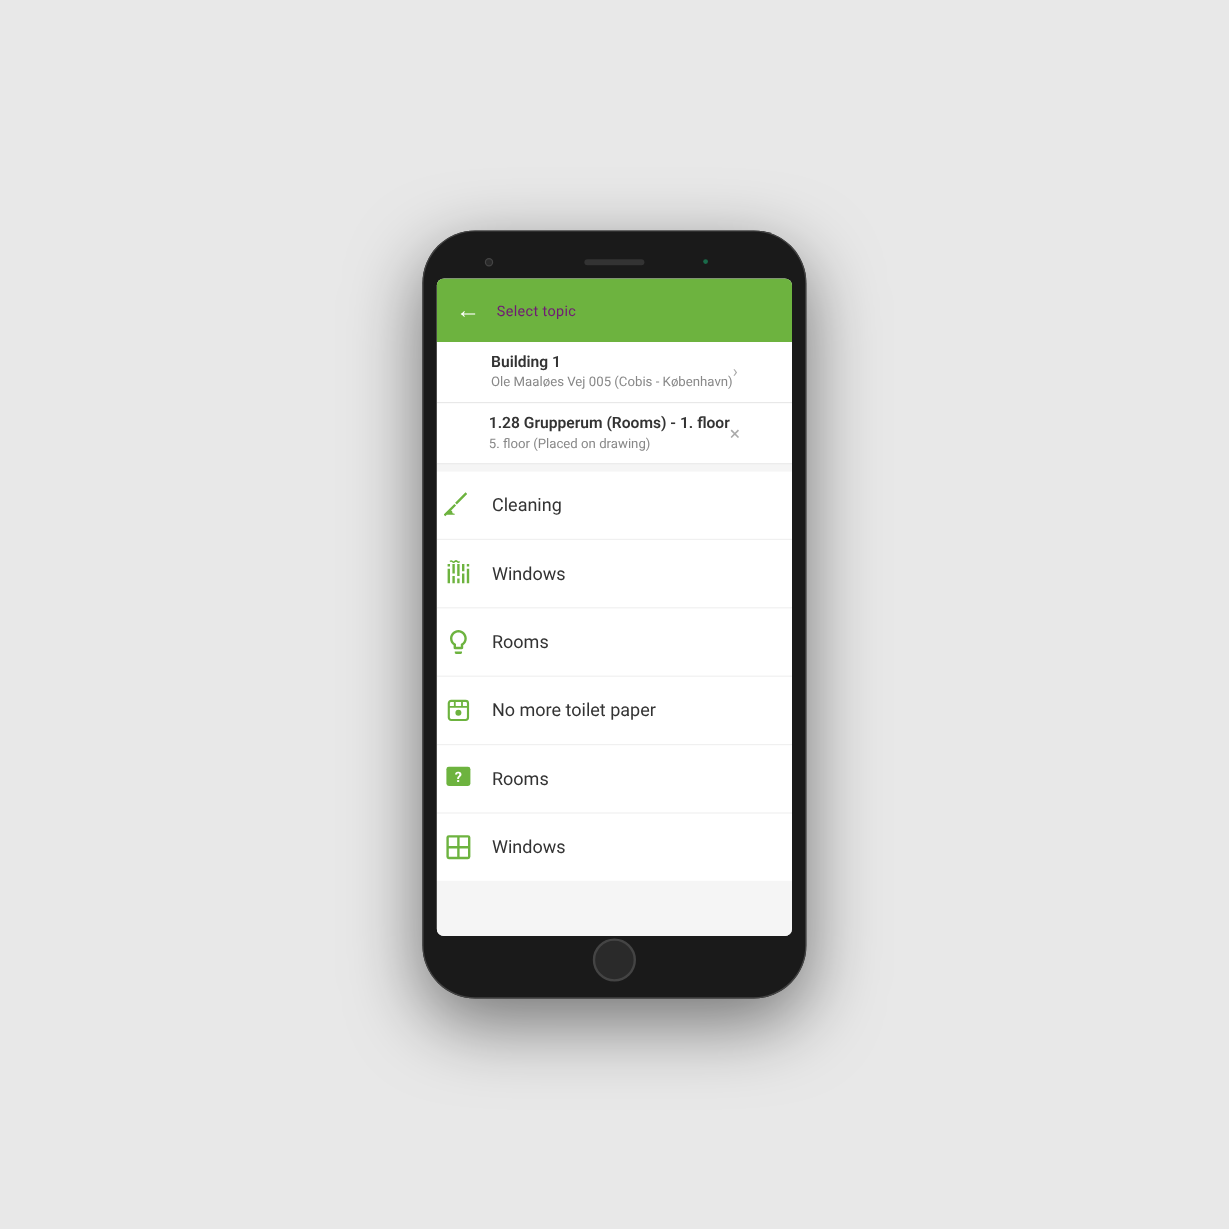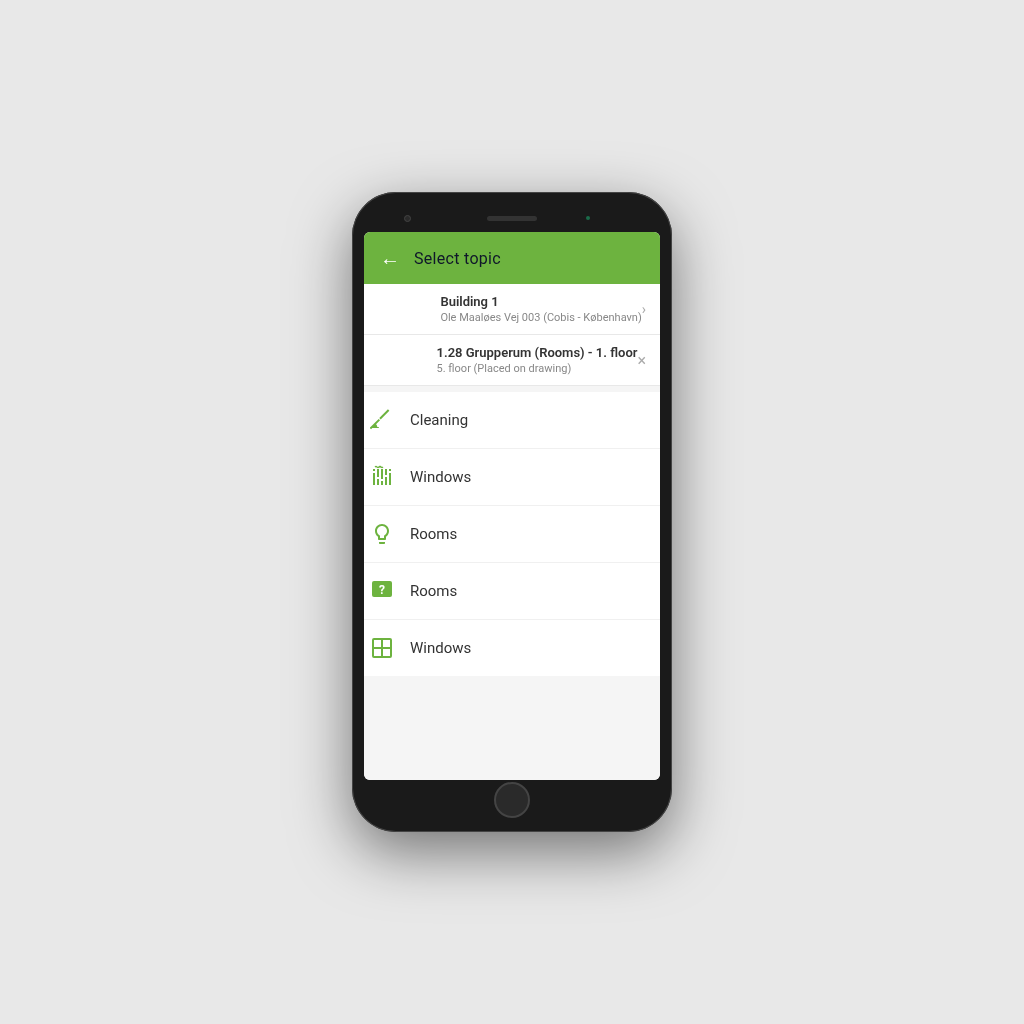--- a/index.html
+++ b/index.html
@@ -93,22 +93,22 @@
       flex-shrink: 0;
     }
 
     .back-arrow {
       color: white;
       font-size: 20px;
       cursor: pointer;
     }
 
     .header-title {
-      color: #0f172a;
-      font-size: 16px;
+      color: #701a75;
+      font-size: 12px;
       font-weight: 400;
       letter-spacing: 0.3px;
     }
 
     
     .app-content {
       flex: 1;
       overflow-y: auto;
       background: #f5f5f5;
     }
@@ -116,21 +116,21 @@
     
     .info-cards {
       background: white;
       margin-bottom: 6px;
     }
 
     .info-card {
       padding: 10px 14px;
       display: flex;
       align-items: center;
-      justify-content: flex-end;
+      justify-content: center;
       border-bottom: 1px solid #e8e8e8;
     }
 
     .info-card-text .card-title {
       font-size: 13px;
       font-weight: 600;
       color: #333;
     }
 
     .info-card-text .card-subtitle {
@@ -207,21 +207,21 @@
       <span class="back-arrow">←</span>
       <span class="header-title">Select topic</span>
     </div>
 
     <div class="app-content">
 
       <div class="info-cards">
         <div class="info-card">
           <div class="info-card-text">
             <div class="card-title">Building 1</div>
-            <div class="card-subtitle">Ole Maaløes Vej 003 (Cobis - København)</div>
+            <div class="card-subtitle">Ole Maaløes Vej 005 (Cobis - København)</div>
           </div>
           <span class="chevron-right">›</span>
         </div>
 
         <div class="info-card">
           <div class="info-card-text">
             <div class="card-title">1.28 Grupperum (Rooms) - 1. floor</div>
             <div class="card-subtitle">5. floor (Placed on drawing)</div>
           </div>
           <span class="close-icon">×</span>
@@ -254,20 +254,32 @@
 
         <div class="topic-item">
           <div class="topic-icon">
             <svg class="icon-svg" viewBox="0 0 24 24" xmlns="http://www.w3.org/2000/svg">
               <path d="M9 21c0 .55.45 1 1 1h4c.55 0 1-.45 1-1v-1H9v1zm3-19C8.14 2 5 5.14 5 9c0 2.38 1.19 4.47 3 5.74V17c0 .55.45 1 1 1h6c.55 0 1-.45 1-1v-2.26c1.81-1.27 3-3.36 3-5.74 0-3.86-3.14-7-7-7zm2.85 11.1l-.85.6V16h-4v-2.3l-.85-.6C7.8 12.16 7 10.63 7 9c0-2.76 2.24-5 5-5s5 2.24 5 5c0 1.63-.8 3.16-2.15 4.1z"></path>
             </svg>
           </div>
           <span class="topic-label">Rooms</span>
         </div>
 
+        <div class="topic-item">
+          <div class="topic-icon">
+            <svg class="icon-svg" viewBox="0 0 24 24" xmlns="http://www.w3.org/2000/svg">
+              <rect x="4" y="4" width="16" height="16" rx="2" ry="2" stroke="#6db33f" stroke-width="1.8" fill="none"></rect>
+              <line x1="4" y1="9" x2="20" y2="9" stroke="#6db33f" stroke-width="1.5"></line>
+              <circle cx="12" cy="14" r="2.5" fill="#6db33f"></circle>
+              <line x1="9" y1="4" x2="9" y2="9" stroke="#6db33f" stroke-width="1.5"></line>
+              <line x1="15" y1="4" x2="15" y2="9" stroke="#6db33f" stroke-width="1.5"></line>
+            </svg>
+          </div>
+          <span class="topic-label">No more toilet paper</span>
+        </div>
 
         <div class="topic-item">
           <div class="topic-icon">
             <svg class="icon-svg" viewBox="0 0 24 24" xmlns="http://www.w3.org/2000/svg">
               <rect x="2" y="2" width="20" height="16" rx="2" ry="2" fill="#6db33f"></rect>
               <text x="12" y="15" text-anchor="middle" font-size="12" font-weight="bold" fill="white">?</text>
             </svg>
           </div>
           <span class="topic-label">Rooms</span>
         </div>

